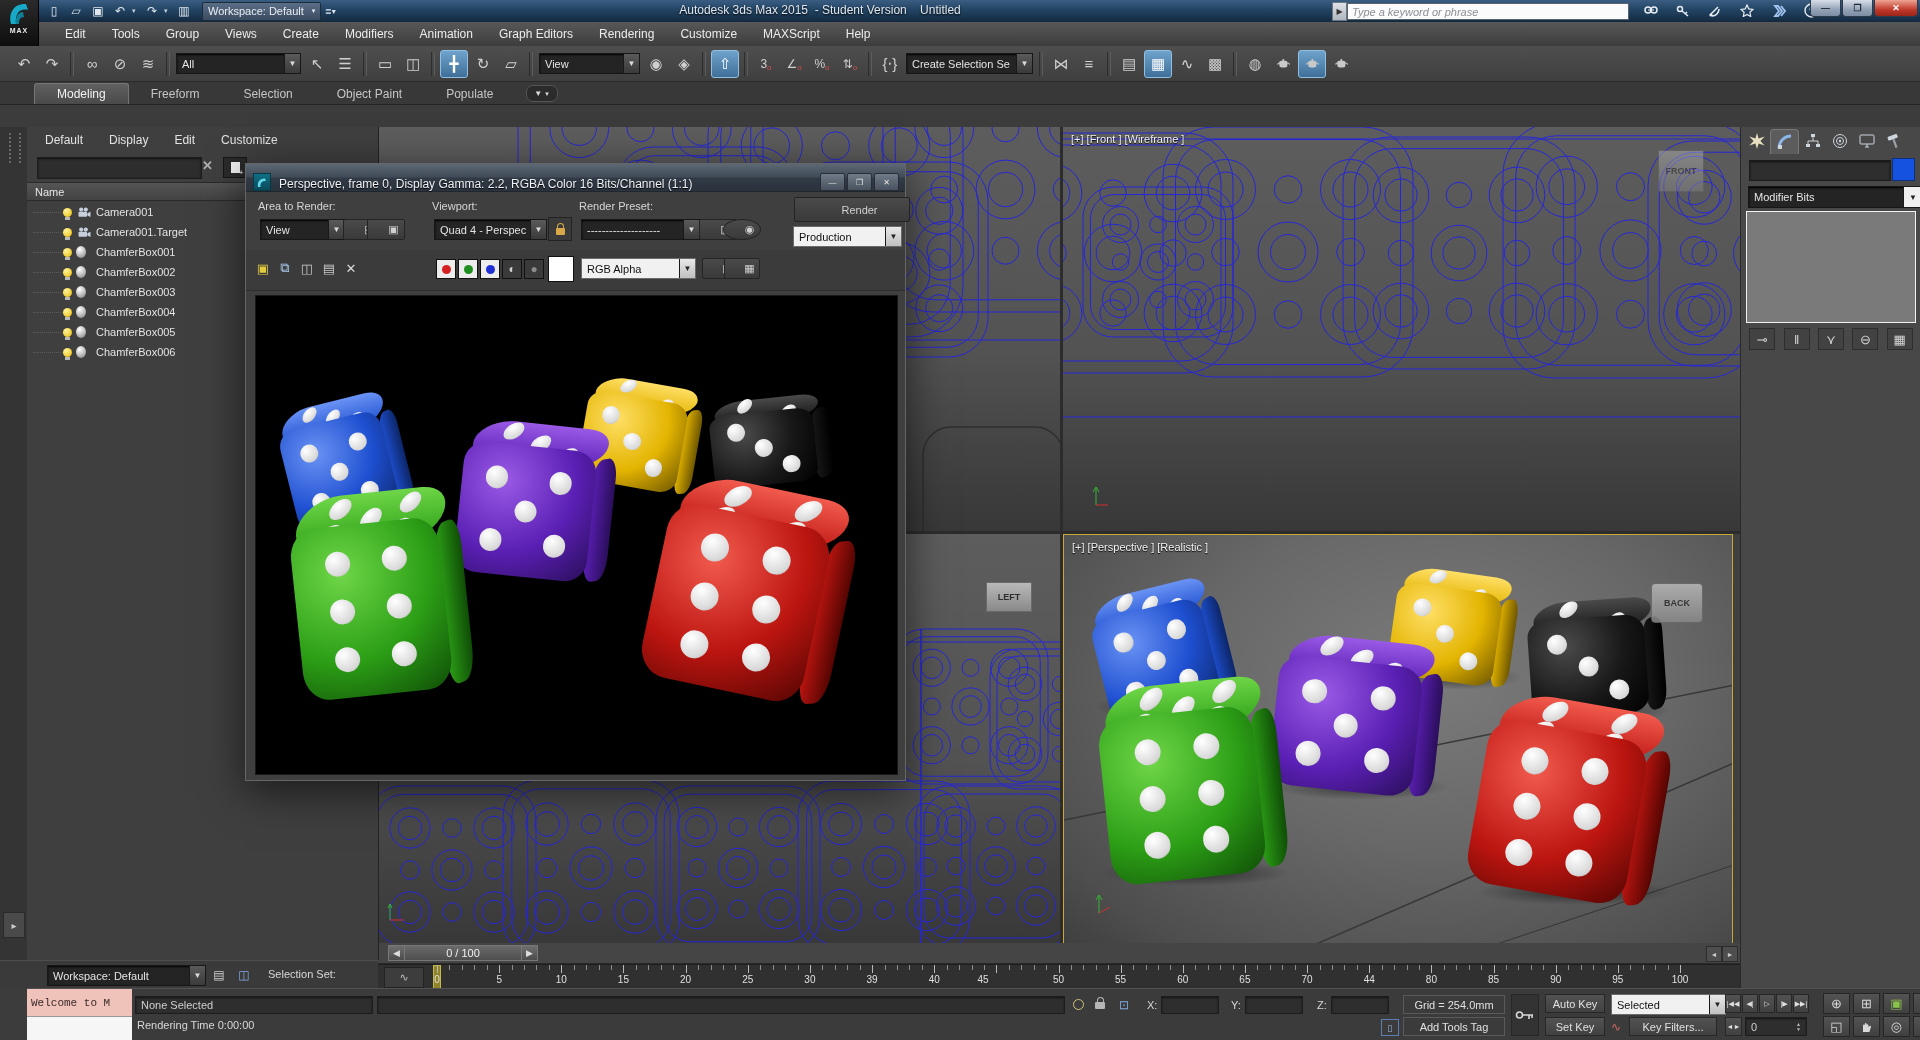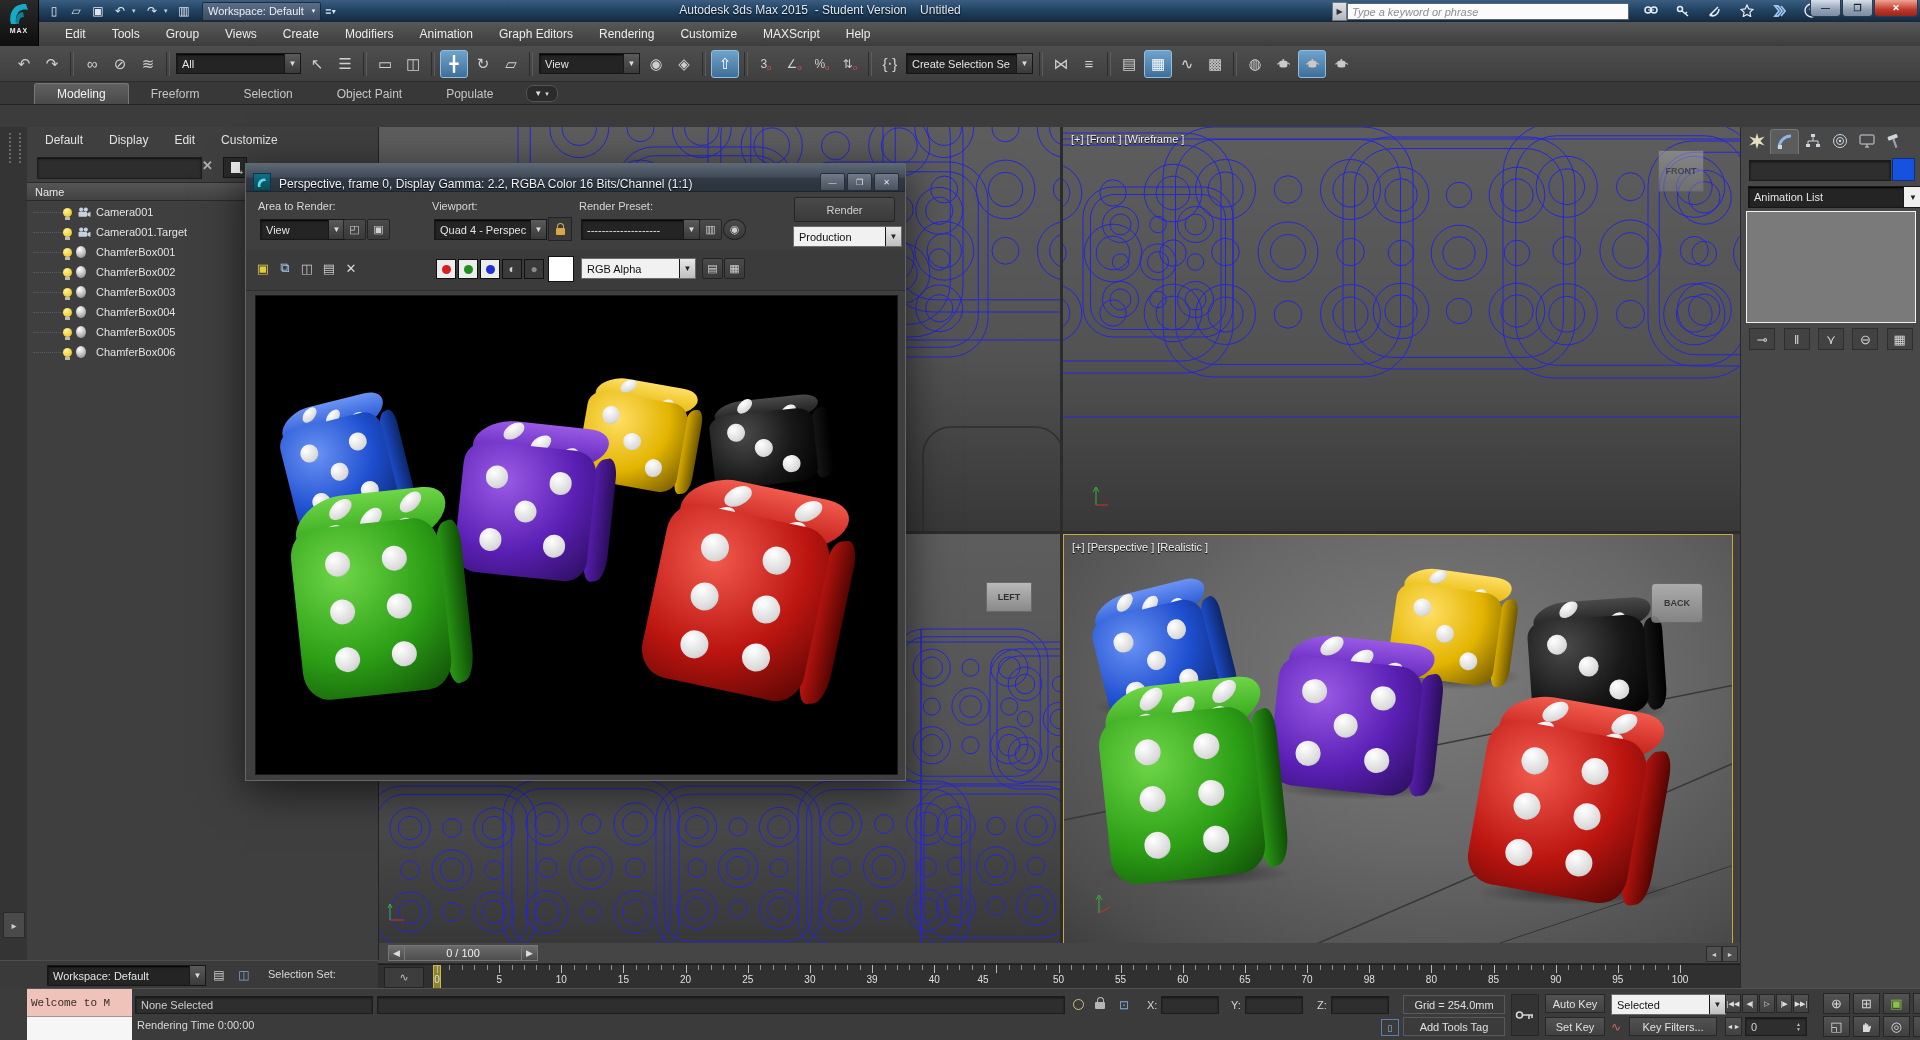--- a/index.html
+++ b/index.html
@@ -126,21 +126,21 @@
   .rfw-row1{position:absolute;left:0;top:28px;width:100%;height:58px;border-bottom:1px solid #2e2e2e;}
   .rfw-lbl{position:absolute;color:#d6d6d6;font-size:11px;top:8px;}
   .rfw-row2{position:absolute;left:0;top:86px;width:100%;height:40px;border-bottom:1px solid #2e2e2e;background:#3b3b3b;}
   .ric{position:absolute;top:8px;width:20px;height:20px;display:flex;align-items:center;justify-content:center;font-size:13px;color:#c9c9c9;}
   .chbtn{position:absolute;top:9px;width:18px;height:18px;background:#ededed;border:1px solid #111;
     display:flex;align-items:center;justify-content:center;}
   .chbtn.dark{background:#3a3a3a;color:#cfcfcf;font-size:12px;}
   .chdot{width:9px;height:9px;border-radius:50%;}
   .rfw-img{position:absolute;left:9px;top:131px;width:641px;height:478px;background:#000;border:1px solid #181818;overflow:hidden;}
   .rfw-btn{position:absolute;background:linear-gradient(#4a4a4a,#3a3a3a);border:1px solid #242424;color:#d0d0d0;
-    display:flex;align-items:center;justify-content:center;font-size:11px;border-radius:2px;}
+    display:flex;align-items:center;justify-content:center;font-size:11px;border-radius:2px;padding-left:15px;}
   .lockbtn{position:absolute;width:22px;height:22px;background:#3a3a3a;border:1px solid #232323;display:flex;align-items:center;justify-content:center;}
   .lock-ico{width:9px;height:7px;background:#d8a848;border-radius:1px;position:relative;margin-top:5px;}
   .lock-ico:before{content:"";position:absolute;left:1px;top:-5px;width:5px;height:5px;border:1.5px solid #d8a848;
     border-bottom:none;border-radius:4px 4px 0 0;}
 
   
   .cmd{position:absolute;left:1740px;top:127px;width:180px;height:861px;background:#484848;border-left:1px solid #2a2a2a;z-index:10;box-sizing:border-box;}
   .cmd-tabs{position:absolute;left:2px;top:2px;display:flex;}
   .ctab{width:27px;height:24px;display:flex;align-items:center;justify-content:center;border-radius:4px 4px 0 0;}
   .ctab.active{background:#5c5c5c;border:1px solid #787878;border-bottom:none;}
@@ -1109,21 +1109,21 @@
             <g transform="rotate(-20 8 8)">
               <rect x="3" y="2" width="10" height="4" rx="1" fill="#cdd5dd"></rect>
               <rect x="7" y="6" width="2.2" height="9" fill="#9aa2aa"></rect>
             </g>
           </svg>
         </div>
       </div>
     <input class="cmd-name" value="" style="">
     <div class="cmd-swatch"></div>
     <div class="dd" style="position:absolute;left:5px;top:59px;width:168px;height:20px;">
-      <span>Animation List</span>
+      <span>Modifier Bits</span>
       <span class="arw" style="background:#f0f0f0;color:#222;width:18px;">▼</span>
     </div>
     <div class="cmd-stack"></div>
     <div class="cmd-btnrow" id="cmd-btnrow">
         <div class="cbtn">⊸</div>
         <div class="cbtn">‖</div>
         <div class="cbtn">⋎</div>
         <div class="cbtn">⊖</div>
         <div class="cbtn">▦</div>
       </div>
@@ -1250,21 +1250,21 @@
       <div class="rlabel" style="left: 369.8px;">25</div>
       <div class="rlabel" style="left: 431.9px;">30</div>
       <div class="rlabel" style="left: 494.1px;">39</div>
       <div class="rlabel" style="left: 556.2px;">40</div>
       <div class="rlabel" style="left: 605px;">45</div>
       <div class="rlabel" style="left: 680.5px;">50</div>
       <div class="rlabel" style="left: 742.6px;">55</div>
       <div class="rlabel" style="left: 804.8px;">60</div>
       <div class="rlabel" style="left: 866.9px;">65</div>
       <div class="rlabel" style="left: 929.1px;">70</div>
-      <div class="rlabel" style="left: 991.3px;">98</div>
+      <div class="rlabel" style="left: 991.3px;">44</div>
       <div class="rlabel" style="left: 1053.4px;">80</div>
       <div class="rlabel" style="left: 1115.5px;">85</div>
       <div class="rlabel" style="left: 1177.7px;">90</div>
       <div class="rlabel" style="left: 1239.8px;">95</div>
       <div class="rlabel" style="left: 1302px;">100</div>
     </div>
 
   <div class="statusbar">
     <div class="listener-pink">Welcome to M</div>
     <div class="listener-white"></div>

